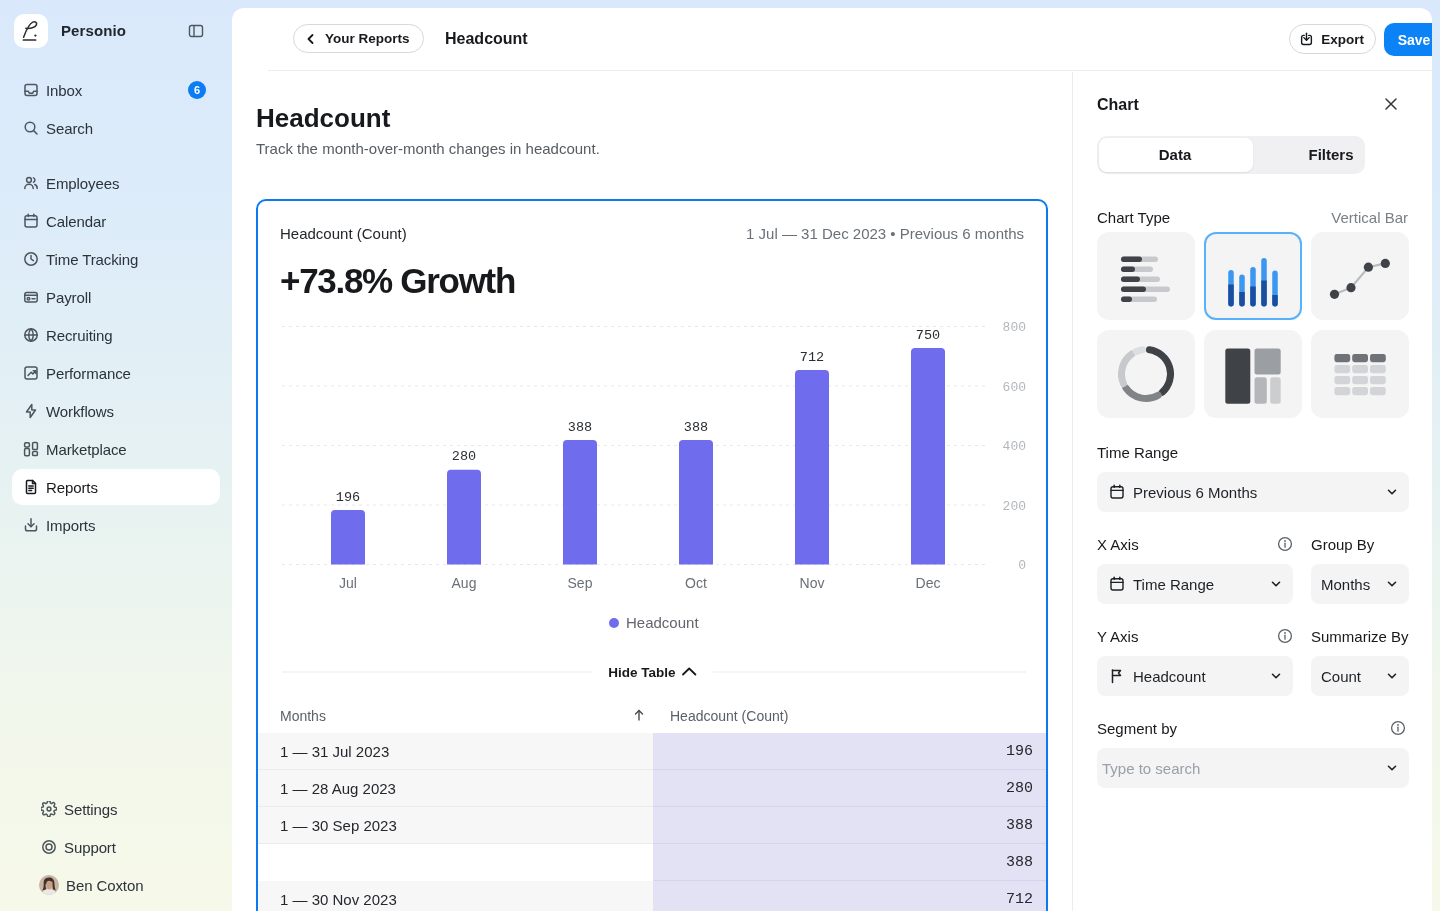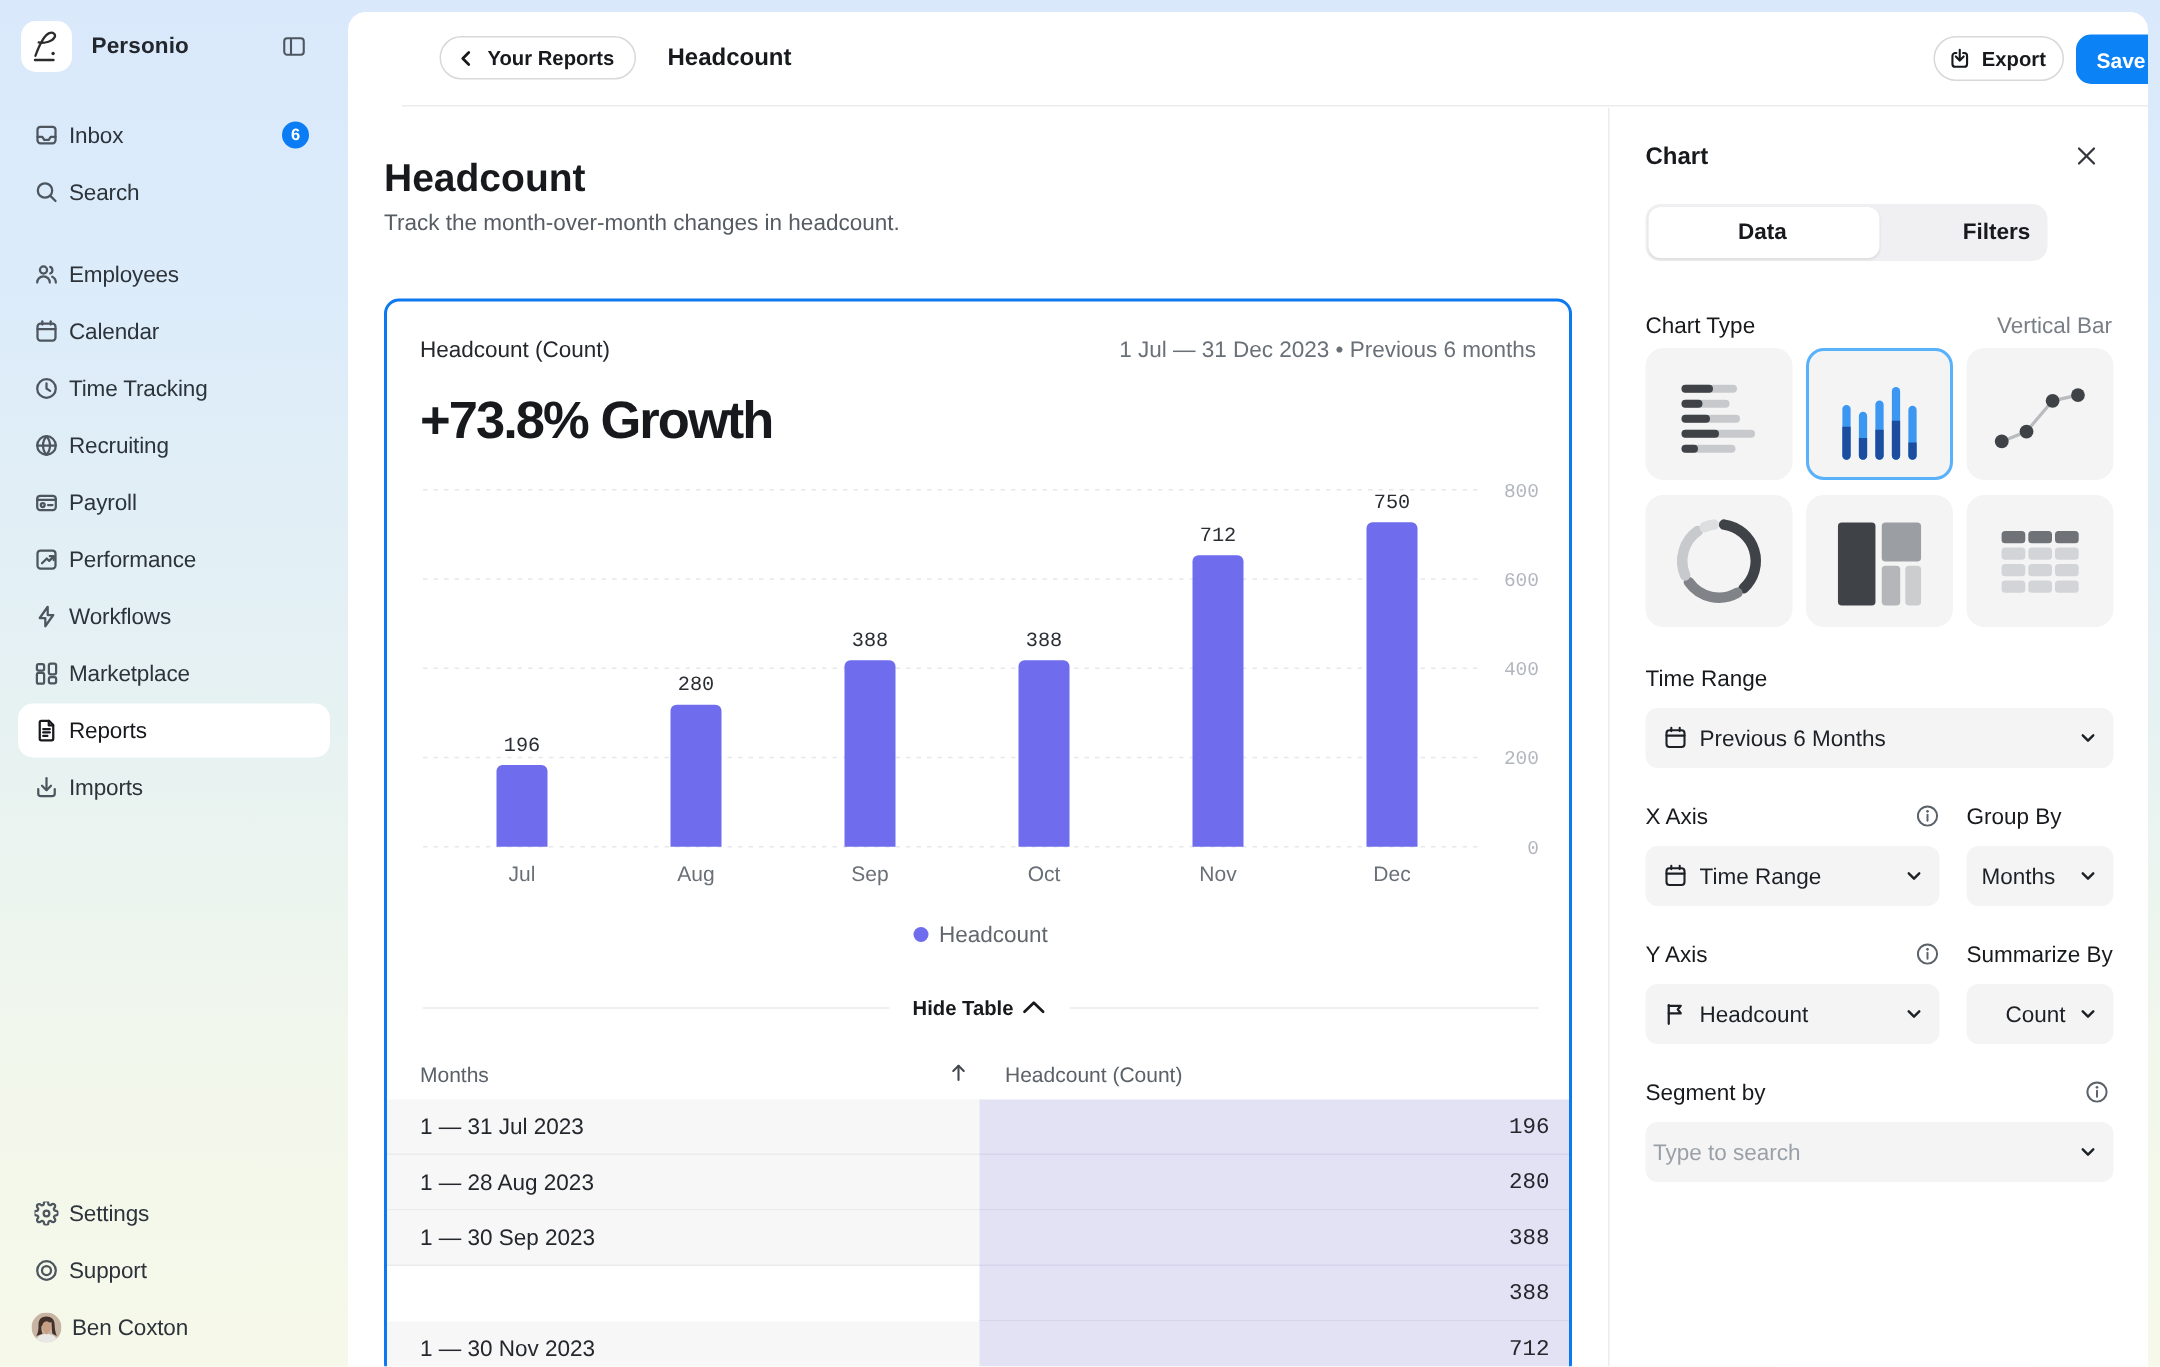--- a/index.html
+++ b/index.html
@@ -12,21 +12,21 @@
   .logo-box { position:absolute; left:0; top:0; width:34px; height:34px; background:#fff; border-radius:10px; }
   .logo-name { position:absolute; left:47px; top:8px; font-size:15px; font-weight:700; color:#23272d; letter-spacing:.1px; }
   .collapse-ic { position:absolute; right:14px; top:9px; }
   .nav { position:absolute; left:12px; top:72px; width:208px; }
   .nav-item { position:relative; height:36px; margin-bottom:2px; border-radius:10px; display:flex; align-items:center; }
   .nav-item svg { margin-left:11px; flex:0 0 auto; }
   .nav-item .lbl { margin-left:7px; font-size:15px; color:#2c333b; letter-spacing:-0.1px; }
   .nav-item.sel { background:#fff; }
   .nav-gap { height:17px; }
   .badge { position:absolute; right:14px; top:9px; width:18px; height:18px; border-radius:50%; background:#0b7cf4; color:#fff; font-size:11px; font-weight:700; display:flex; align-items:center; justify-content:center; }
-  .nav-bottom { position:absolute; left:12px; bottom:6px; width:208px; }
+  .nav-bottom { position:absolute; left:30px; bottom:6px; width:208px; }
   
   .shell { position:absolute; left:232px; top:8px; width:1200px; height:903px; background:#fff; border-radius:12px 12px 0 0; overflow:hidden; }
   .topbar { position:absolute; left:0; top:0; width:1200px; height:63px; border-bottom:1px solid #ececee;margin-left:36px; }
   .btn-back { position:absolute; left:25px; top:16px; height:29px; padding:0 13px 0 11px; border:1px solid #d8d8db; border-radius:15px; background:#fff; display:flex; align-items:center; font-size:13.5px; font-weight:700; color:#17191c; }
   .btn-back svg { margin-right:8px; }
   .tb-title { position:absolute; left:177px; top:22px; font-size:16px; font-weight:700; color:#17191c; }
   .btn-export { position:absolute; right:92px; top:16px; height:30px; padding:0 11px 0 9px; border:1px solid #d8d8db; border-radius:15px; background:#fff; display:flex; align-items:center; font-size:13.5px; font-weight:700; color:#17191c; }
   .btn-export svg { margin-right:7px; }
   .btn-save { position:absolute; right:24px; top:15px; width:60px; height:33px; border-radius:10px; background:#0b82f6; color:#fff; font-size:14px; font-weight:700; display:flex; align-items:center; justify-content:center; }
   
@@ -121,34 +121,34 @@
       </div>
       <div class="nav-item">
         <svg width="16" height="16" viewBox="0 0 16 16" fill="none" stroke="#4d565f" stroke-width="1.5" stroke-linecap="round" stroke-linejoin="round">
           <circle cx="8" cy="8" r="6.2"></circle>
           <path d="M8 4.6 V8 L10.4 9.6"></path>
         </svg>
         <span class="lbl">Time Tracking</span>
       </div>
       <div class="nav-item">
         <svg width="16" height="16" viewBox="0 0 16 16" fill="none" stroke="#4d565f" stroke-width="1.5" stroke-linecap="round" stroke-linejoin="round">
-          <circle cx="8" cy="8" r="6.2"></circle>
-          <path d="M1.8 8 H14.2"></path>
-          <path d="M8 1.8 a9.4 9.4 0 0 1 0 12.4 a9.4 9.4 0 0 1 0 -12.4"></path>
-        </svg>
-        <span class="lbl">Recruiting</span>
-      </div>
-      <div class="nav-item">
-        <svg width="16" height="16" viewBox="0 0 16 16" fill="none" stroke="#4d565f" stroke-width="1.5" stroke-linecap="round" stroke-linejoin="round">
           <rect x="1.8" y="3.5" width="12.4" height="9.5" rx="2"></rect>
           <line x1="1.8" y1="6.2" x2="14.2" y2="6.2"></line>
           <circle cx="5.5" cy="9.7" r="1.3"></circle>
           <line x1="9" y1="9.7" x2="12" y2="9.7"></line>
         </svg>
         <span class="lbl">Payroll</span>
+      </div>
+      <div class="nav-item">
+        <svg width="16" height="16" viewBox="0 0 16 16" fill="none" stroke="#4d565f" stroke-width="1.5" stroke-linecap="round" stroke-linejoin="round">
+          <circle cx="8" cy="8" r="6.2"></circle>
+          <path d="M1.8 8 H14.2"></path>
+          <path d="M8 1.8 a9.4 9.4 0 0 1 0 12.4 a9.4 9.4 0 0 1 0 -12.4"></path>
+        </svg>
+        <span class="lbl">Recruiting</span>
       </div>
       <div class="nav-item">
         <svg width="16" height="16" viewBox="0 0 16 16" fill="none" stroke="#4d565f" stroke-width="1.5" stroke-linecap="round" stroke-linejoin="round">
           <rect x="2" y="2" width="12" height="12" rx="2"></rect>
           <path d="M5 10.5 L8.2 7.3 L9.8 8.9 L12.6 6.1"></path>
           <path d="M10.2 5.8 H12.8 V8.4"></path>
         </svg>
         <span class="lbl">Performance</span>
       </div>
       <div class="nav-item">
@@ -455,21 +455,21 @@
         <svg style="margin-left:12px" width="16" height="16" viewBox="0 0 16 16" fill="none" stroke="#1d2126" stroke-width="1.5" stroke-linecap="round" stroke-linejoin="round">
           <path d="M3.5 14.5 V2"></path>
           <path d="M3.5 2.5 H11.5 L9.5 5 L11.5 7.5 H3.5"></path>
         </svg>
         <span class="txt" style="margin-left:8px">Headcount</span>
         <svg class="chev" width="14" height="14" viewBox="0 0 14 14" fill="none" stroke="#1d2126" stroke-width="1.6" stroke-linecap="round" stroke-linejoin="round">
           <path d="M3.5 5.25 L7 8.75 L10.5 5.25"></path>
         </svg>
       </div>
       <div class="dd" style="left:238px;top:584px;width:98px">
-        <span class="txt" style="margin-left:26px">Count</span>
+        <span class="txt" style="margin-left:10px">Count</span>
         <svg class="chev" width="14" height="14" viewBox="0 0 14 14" fill="none" stroke="#1d2126" stroke-width="1.6" stroke-linecap="round" stroke-linejoin="round">
           <path d="M3.5 5.25 L7 8.75 L10.5 5.25"></path>
         </svg>
       </div>
 
       <div class="abs lab" style="left:24px;top:648px">Segment by</div>
       <svg class="abs" style="left:317px;top:648px" width="16" height="16" viewBox="0 0 16 16" fill="none" stroke="#5a6168" stroke-width="1.3">
         <circle cx="8" cy="8" r="6.4"></circle>
         <line x1="8" y1="7.2" x2="8" y2="11.2" stroke-linecap="round"></line>
         <circle cx="8" cy="4.9" r=".9" fill="#5a6168" stroke="none"></circle>

